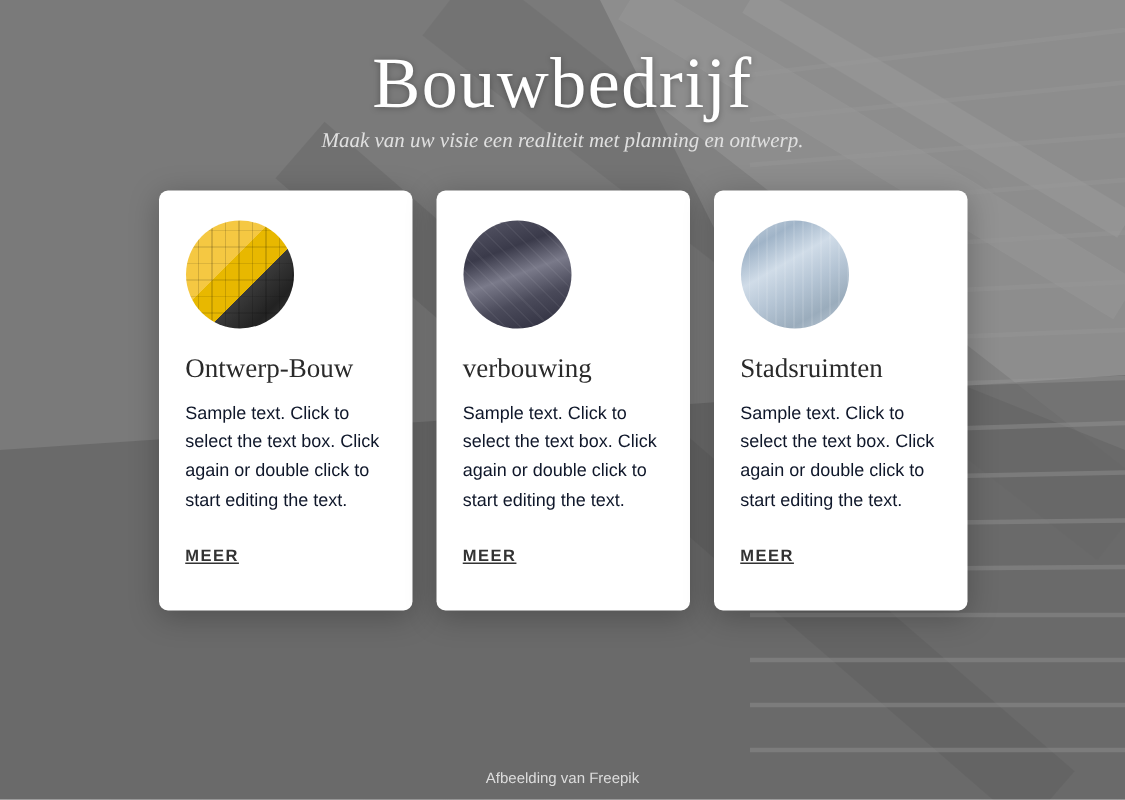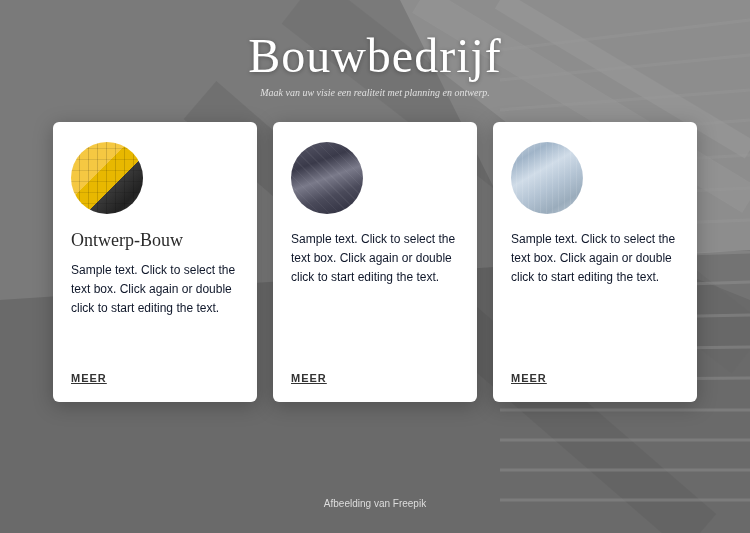--- a/index.html
+++ b/index.html
@@ -68,41 +68,41 @@
     .hero-title {
       font-size: 48px;
       font-weight: 300;
       color: #ffffff;
       letter-spacing: 1px;
       font-family: Georgia, serif;
       text-shadow: 0 1px 4px rgba(0,0,0,0.3);
     }
 
     .hero-subtitle {
-      font-size: 10px;
+      font-size: 14px;
       color: #e0e0e0;
       font-style: italic;
       margin-top: 4px;
       font-family: Georgia, serif;
       font-weight: 300;
     }
 
     .cards-row {
       display: flex;
       gap: 16px;
       padding: 0 32px;
       width: 100%;
       justify-content: center;
     }
 
     .card {
       background: #ffffff;
       border-radius: 6px;
-      padding: 20px 18px 18px 18px;
-      width: 204px;
+      padding: 20px 18px 30px 18px;
+      width: 169px;
       min-height: 280px;
       box-shadow: 0 4px 20px rgba(0,0,0,0.25);
       display: flex;
       flex-direction: column;
     }
 
     .card-img-circle {
       width: 72px;
       height: 72px;
       border-radius: 50%;
@@ -176,21 +176,21 @@
       font-size: 11px;
       color: #333;
       letter-spacing: 1px;
       font-family: Arial, sans-serif;
       font-weight: 600;
       text-transform: uppercase;
     }
 
     .footer-credit {
       position: absolute;
-      bottom: 24px;
+      bottom: 8px;
       left: 50%;
       transform: translateX(-50%);
       font-size: 10px;
       color: #ddd;
       font-family: Arial, sans-serif;
       white-space: nowrap;
       z-index: 3;
     }
   </style>
 </head>
@@ -243,26 +243,28 @@
 
     <div class="card">
       <div class="card-img-circle card-img-1"></div>
       <h2 class="card-title">Ontwerp-Bouw</h2>
       <p class="card-text">Sample text. Click to select the text box. Click again or double click to start editing the text.</p>
       <a class="card-link" href="#">MEER</a>
     </div>
 
     <div class="card">
       <div class="card-img-circle card-img-2"></div>
+      <h2 class="card-title">verbouwing</h2>
       <p class="card-text">Sample text. Click to select the text box. Click again or double click to start editing the text.</p>
       <a class="card-link" href="#">MEER</a>
     </div>
 
     <div class="card">
       <div class="card-img-circle card-img-3"></div>
+      <h2 class="card-title">Stadsruimten</h2>
       <p class="card-text">Sample text. Click to select the text box. Click again or double click to start editing the text.</p>
       <a class="card-link" href="#">MEER</a>
     </div>
   </div>
 </div>
 
 <div class="footer-credit">
   <span>Afbeelding van Freepik</span>
 </div>
 

